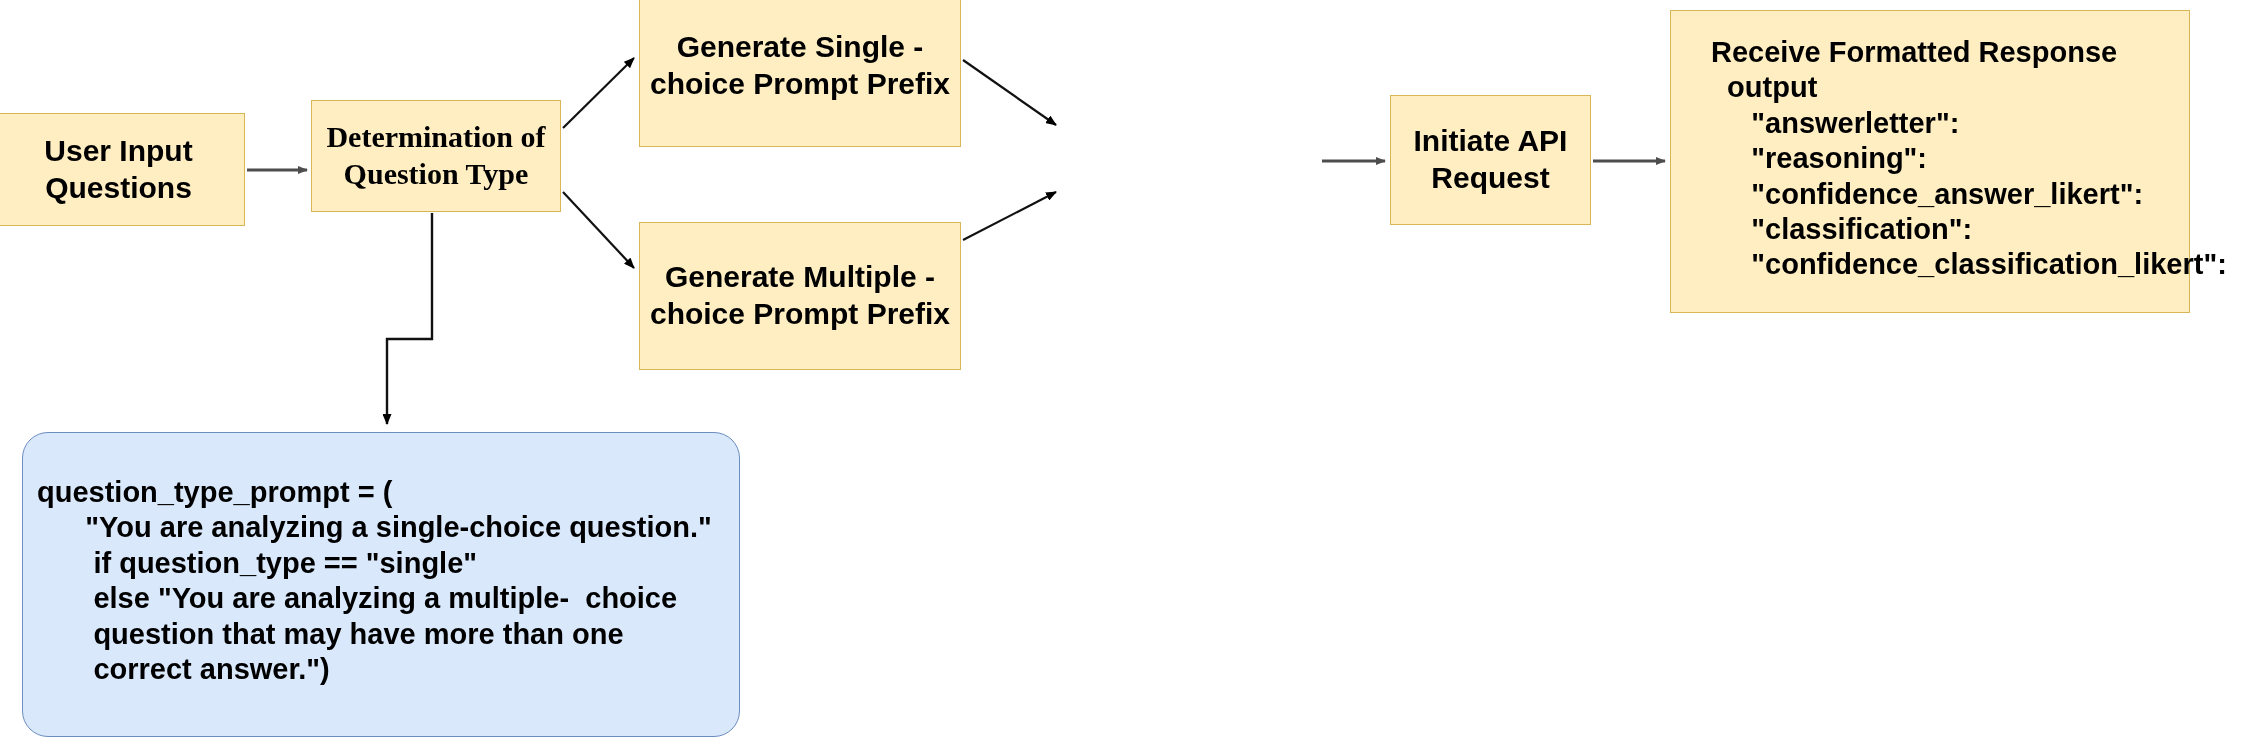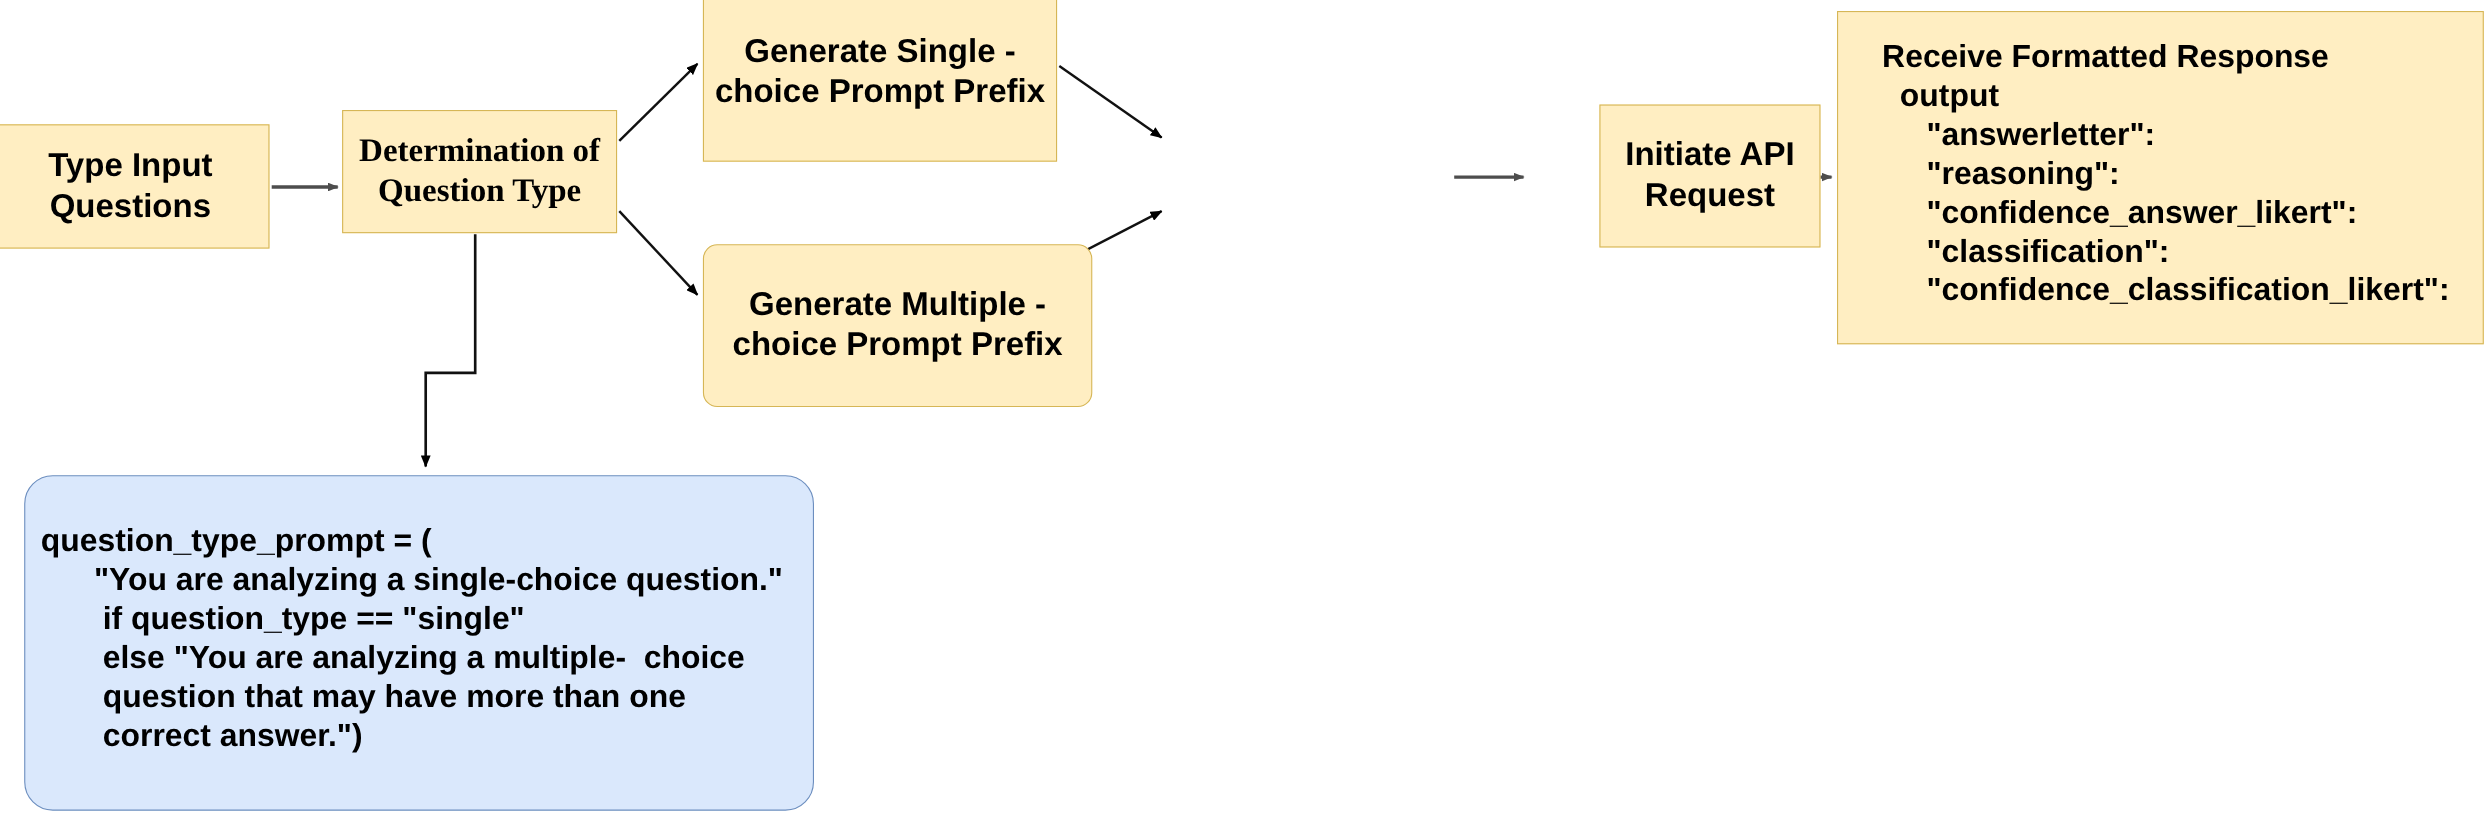--- a/index.html
+++ b/index.html
@@ -51,24 +51,24 @@
   }
   .node .label {
     display: block;
     white-space: pre-line;
   }
 
   
   #n-user-input     { left: -8px;   top: 113px; width: 253px; height: 113px; font-size: 30px; }
   #n-determination  { left: 311px;  top: 100px; width: 250px; height: 112px; font-size: 30px; font-family: Liberation Serif, serif; }
   #n-single         { left: 639px;  top: -16px; width: 322px; height: 163px; font-size: 30px; }
-  #n-multiple       { left: 639px;  top: 222px; width: 354px; height: 148px; font-size: 30px; border-radius: 13px; }
+  #n-multiple       { left: 639px;  top: 222px; width: 322px; height: 148px; font-size: 30px; }
   #n-combine        { left: 1061px; top: 95px;  width: 259px; height: 130px; font-size: 30px; }
-  #n-initiate       { left: 1454px; top: 95px;  width: 201px; height: 130px; font-size: 30px; }
-  #n-receive        { left: 1670px; top: 10px;  width: 588px; height: 303px; font-size: 29px;
+  #n-initiate       { left: 1390px; top: 95px;  width: 201px; height: 130px; font-size: 30px; }
+  #n-receive        { left: 1670px; top: 10px;  width: 520px; height: 303px; font-size: 29px;
                       justify-content: flex-start; text-align: left; padding: 24px 0 0 40px; align-items: flex-start; }
   #n-note           { left: 22px;   top: 432px; width: 718px; height: 305px; font-size: 29px;
                       padding: 42px 0 0 14px; align-items: flex-start; }
 
   #n-receive .label,
   #n-note .label {
     white-space: pre;
   }
 </style>
 </head>
@@ -97,21 +97,21 @@
     <line x1="963" y1="240" x2="1056" y2="192" stroke="#111111" stroke-width="2.2" marker-end="url(#arrowBlack)"></line>
 
     <line x1="1322" y1="161" x2="1385" y2="161" stroke="#4d4d4d" stroke-width="3" marker-end="url(#arrowGray)"></line>
 
     <line x1="1593" y1="161" x2="1665" y2="161" stroke="#4d4d4d" stroke-width="3" marker-end="url(#arrowGray)"></line>
 
     <path d="M 432,213 L 432,339 L 387,339 L 387,424" fill="none" stroke="#111111" stroke-width="2.4" marker-end="url(#arrowBlack)"></path>
   </svg>
 
   <div class="node proc" id="n-user-input">
-    <span class="label">Type Input
+    <span class="label">User Input
 Questions</span>
   </div>
 
   <div class="node proc" id="n-determination">
     <span class="label">Determination of
 Question Type</span>
   </div>
 
   <div class="node proc" id="n-single">
     <span class="label">Generate Single -

